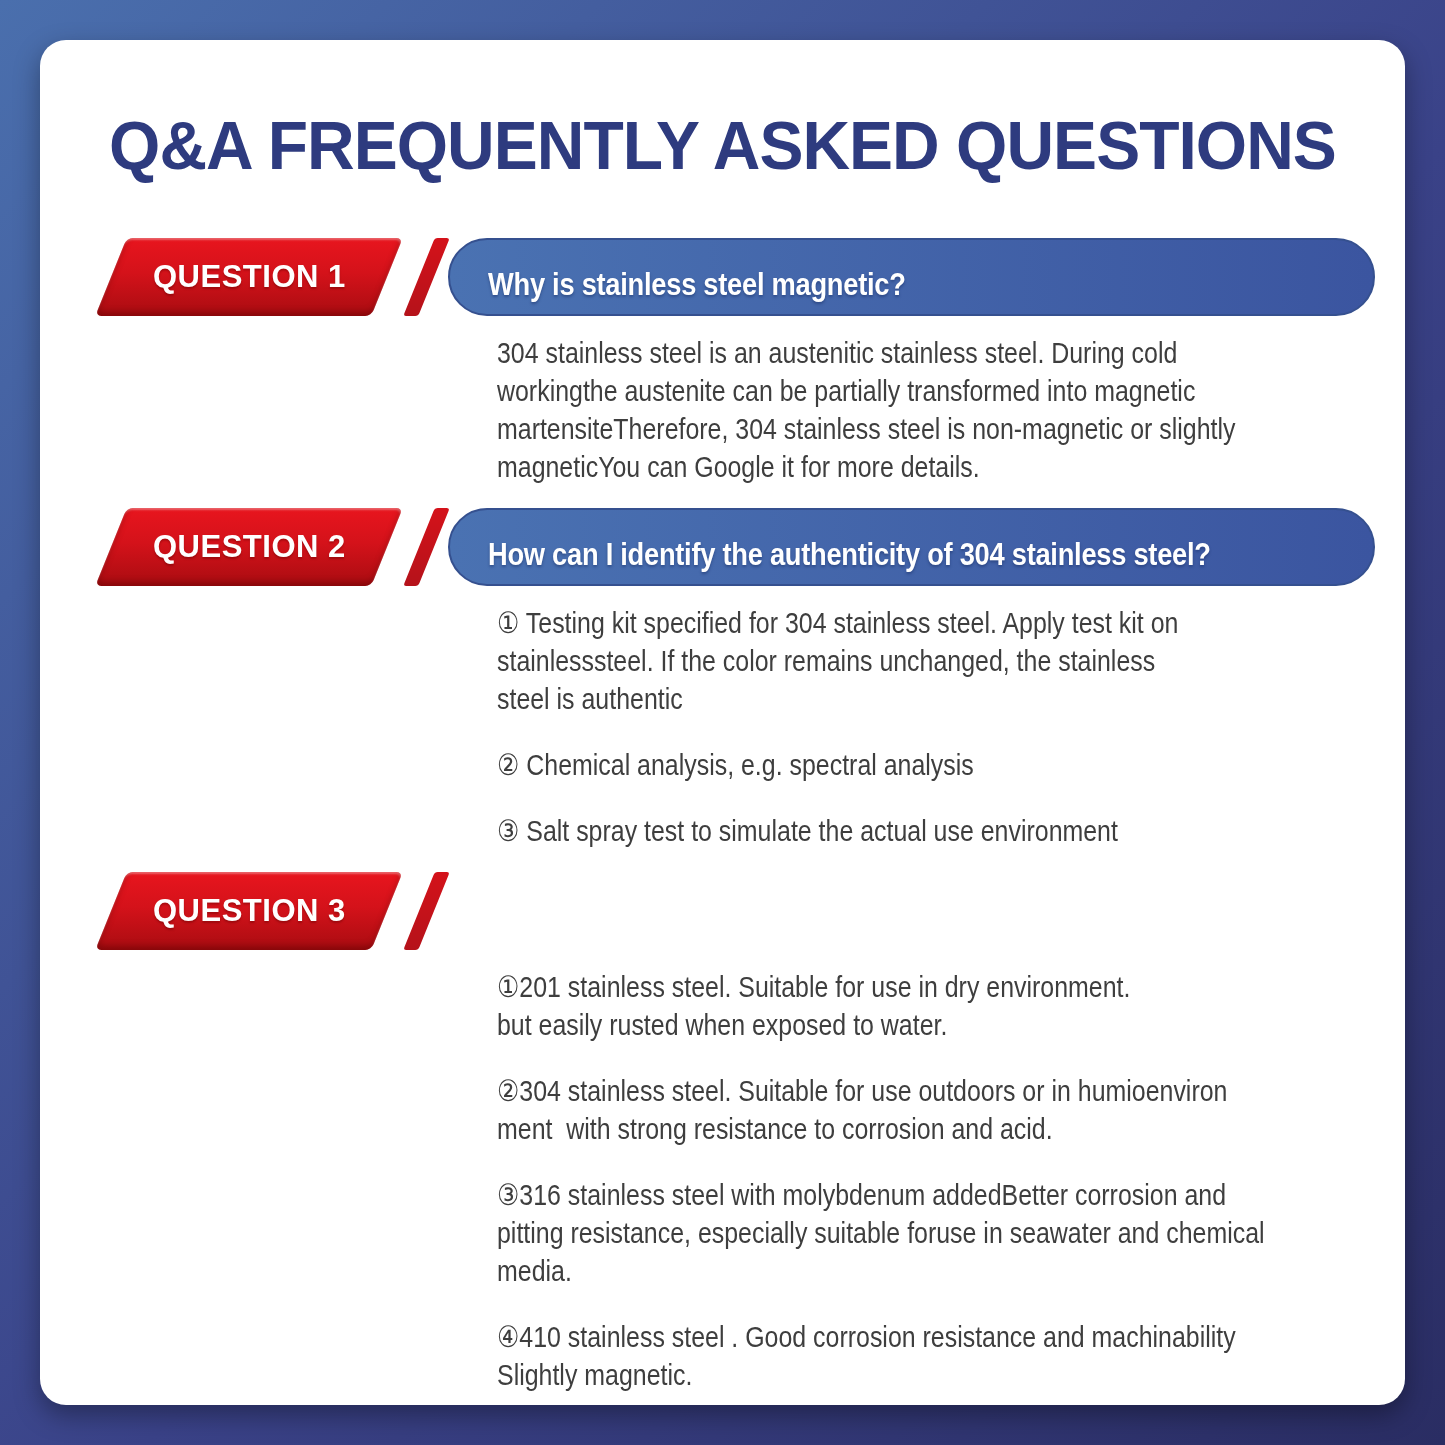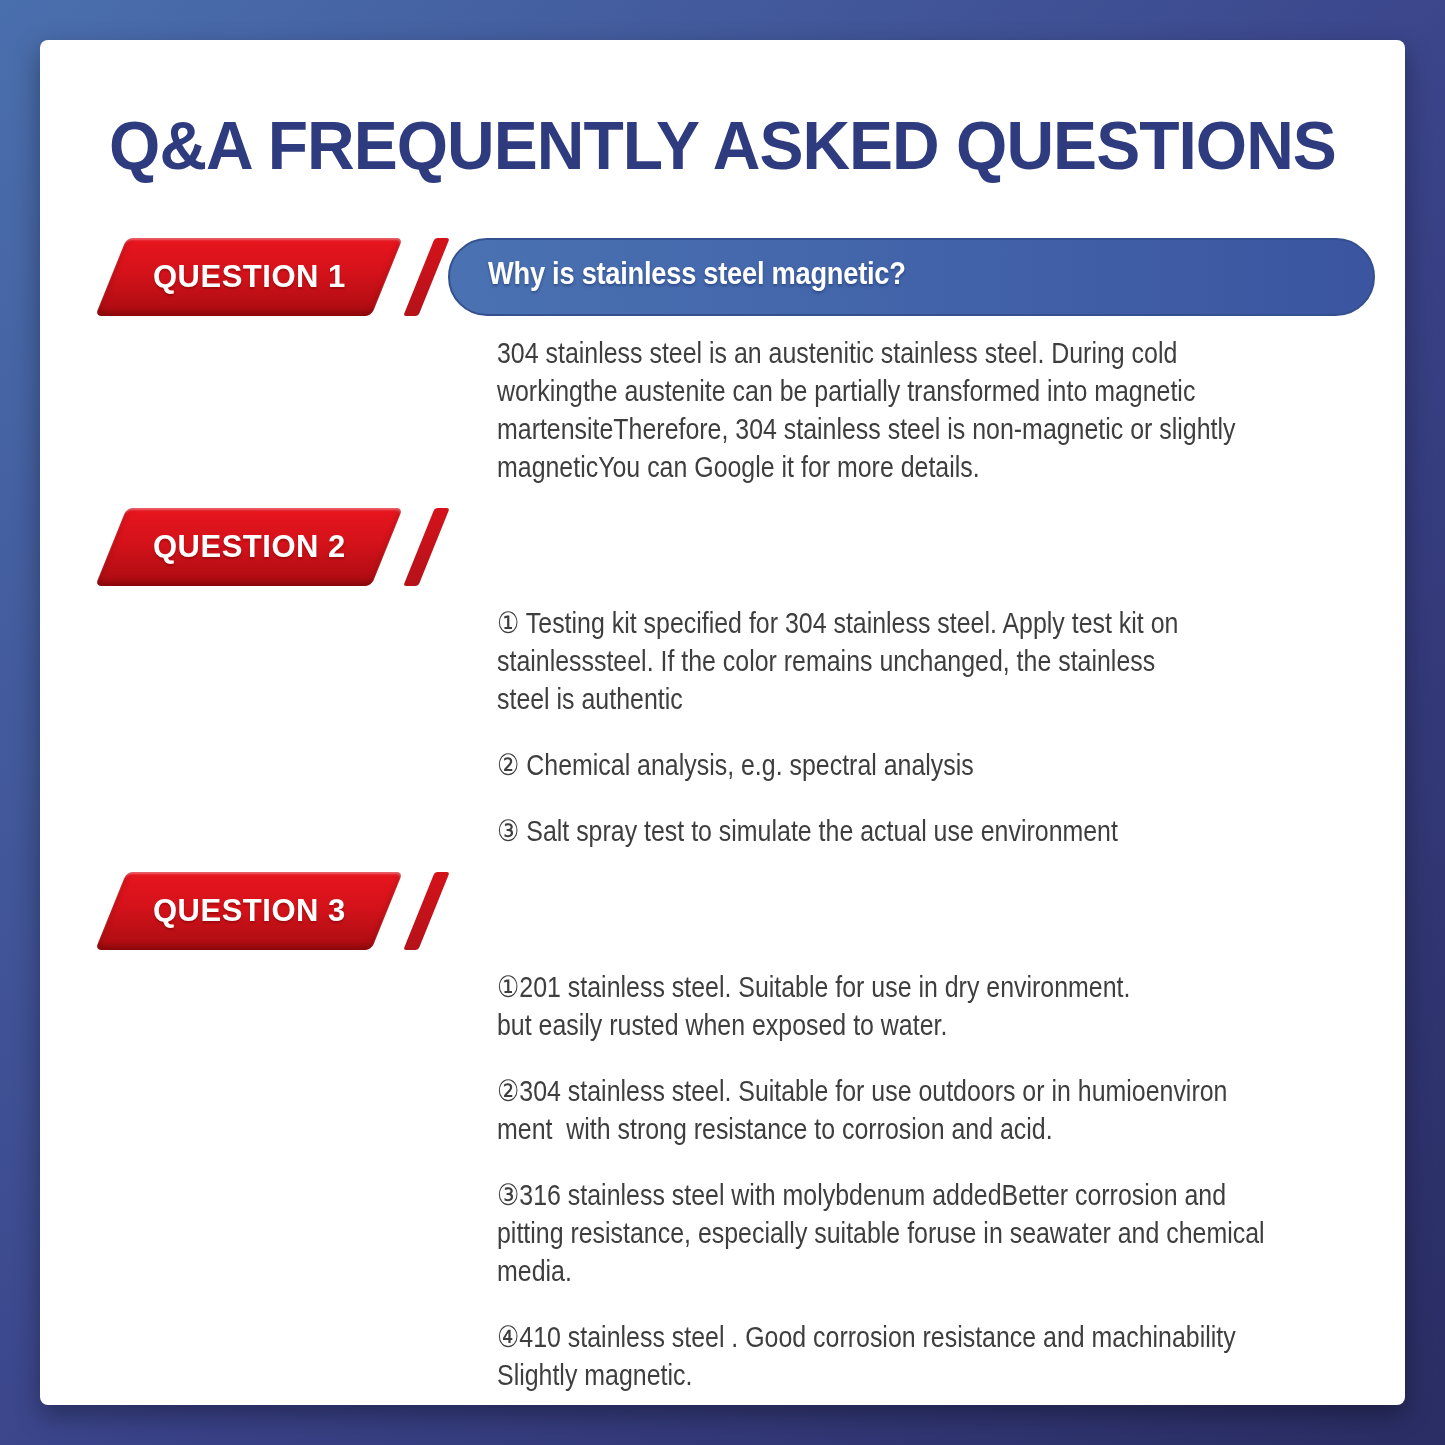--- a/index.html
+++ b/index.html
@@ -11,21 +11,21 @@
   }
   *{margin:0;padding:0;box-sizing:border-box;}
   html,body{width:1445px;height:1445px;}
   body{
     font-family:"Liberation Sans","DejaVu Sans",sans-serif;
     background:linear-gradient(135deg,var(--bg1) 0%,var(--bg2) 55%,var(--bg3) 100%);
     position:relative;overflow:hidden;
   }
   .card{
     position:absolute;left:40px;top:40px;right:40px;bottom:40px;
-    background:var(--card);border-radius:8px;
+    background:var(--card);border-radius:26px;
     box-shadow:0 10px 26px rgba(0,0,0,0.35);
     overflow:hidden;
   }
   .title{
     margin:66px 40px 54px;
     text-align:center;
     font-size:68px;font-weight:bold;letter-spacing:-1px;
     color:var(--title);
     white-space:nowrap;
     transform:scaleX(0.97);transform-origin:center top;
@@ -51,21 +51,21 @@
     transform:skewX(-22deg);
     background:linear-gradient(180deg,#d4121a,var(--slash));
     border-radius:3px;
     flex:0 0 auto;
   }
   .banner{
     flex:1 1 auto;margin-left:14px;
     background:linear-gradient(90deg,var(--blue1) 0%,var(--blue2) 100%);
     border:2px solid var(--banner-edge);
     border-radius:44px;
-    display:flex;align-items:flex-start;
+    display:flex;align-items:center;
     padding:16px 30px 0 38px;
     overflow:hidden;
   }
   .banner-label{
     color:#fff;font-size:31px;font-weight:bold;letter-spacing:-0.3px;
     white-space:nowrap;
     transform:scaleX(0.88);transform-origin:left center;
     text-shadow:0 2px 3px rgba(20,40,90,0.45);
   }
   .answers{margin:18px 30px 22px 457px;}
@@ -100,20 +100,23 @@
 magneticYou can Google it for more details.</p>
         </div>
   </section>
 
   <section class="qsec">
     <div class="row">
       <div class="badge">
         <span class="badge-label">QUESTION 2</span>
       </div>
       <div class="slash"></div>
+      <div class="banner">
+        <span class="banner-label">How can I identify the authenticity of 304 stainless steel?</span>
+      </div>
     </div>
     <div class="answers">
           <p>① Testing kit specified for 304 stainless steel. Apply test kit on
 stainlesssteel. If the color remains unchanged, the stainless
 steel is authentic</p>
           <p>② Chemical analysis, e.g. spectral analysis</p>
           <p>③ Salt spray test to simulate the actual use environment</p>
         </div>
   </section>
 

